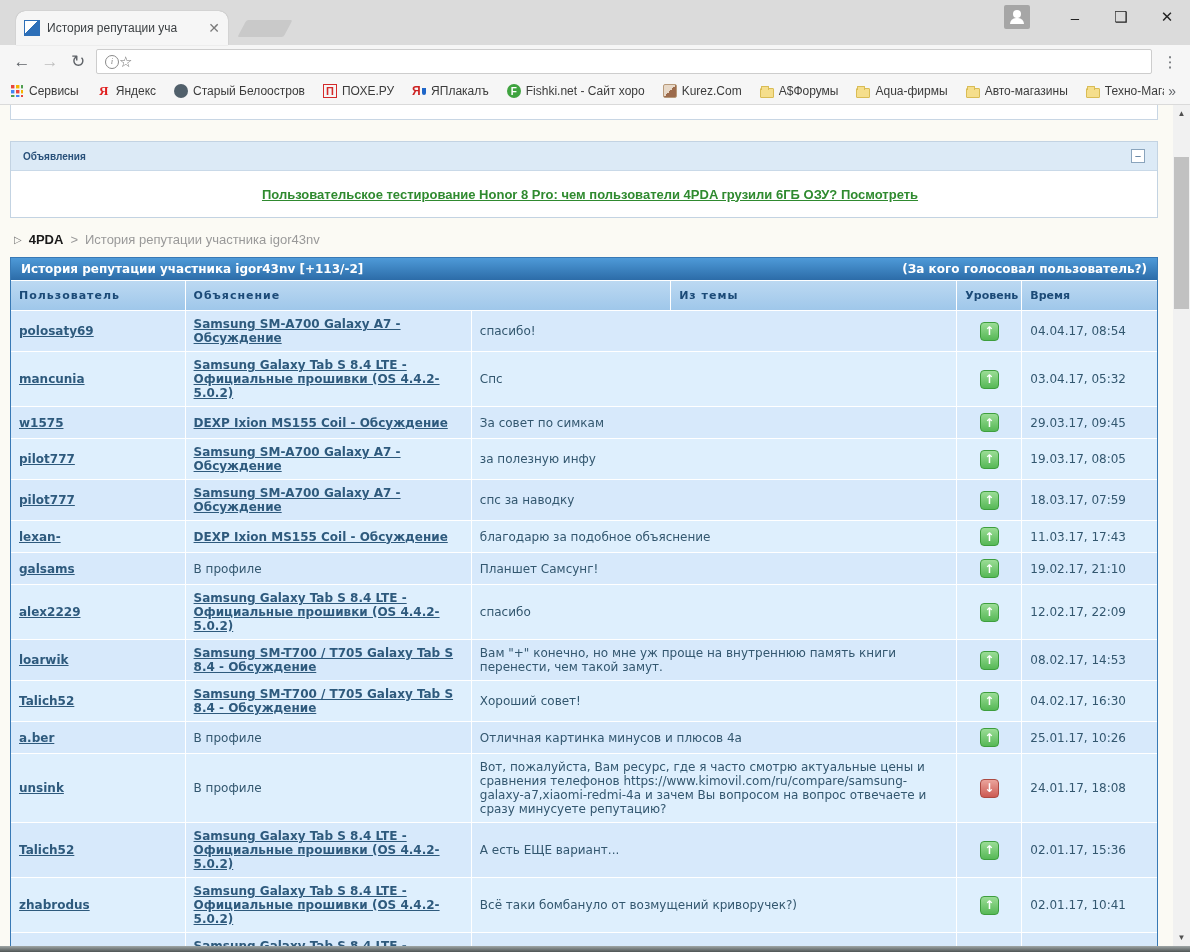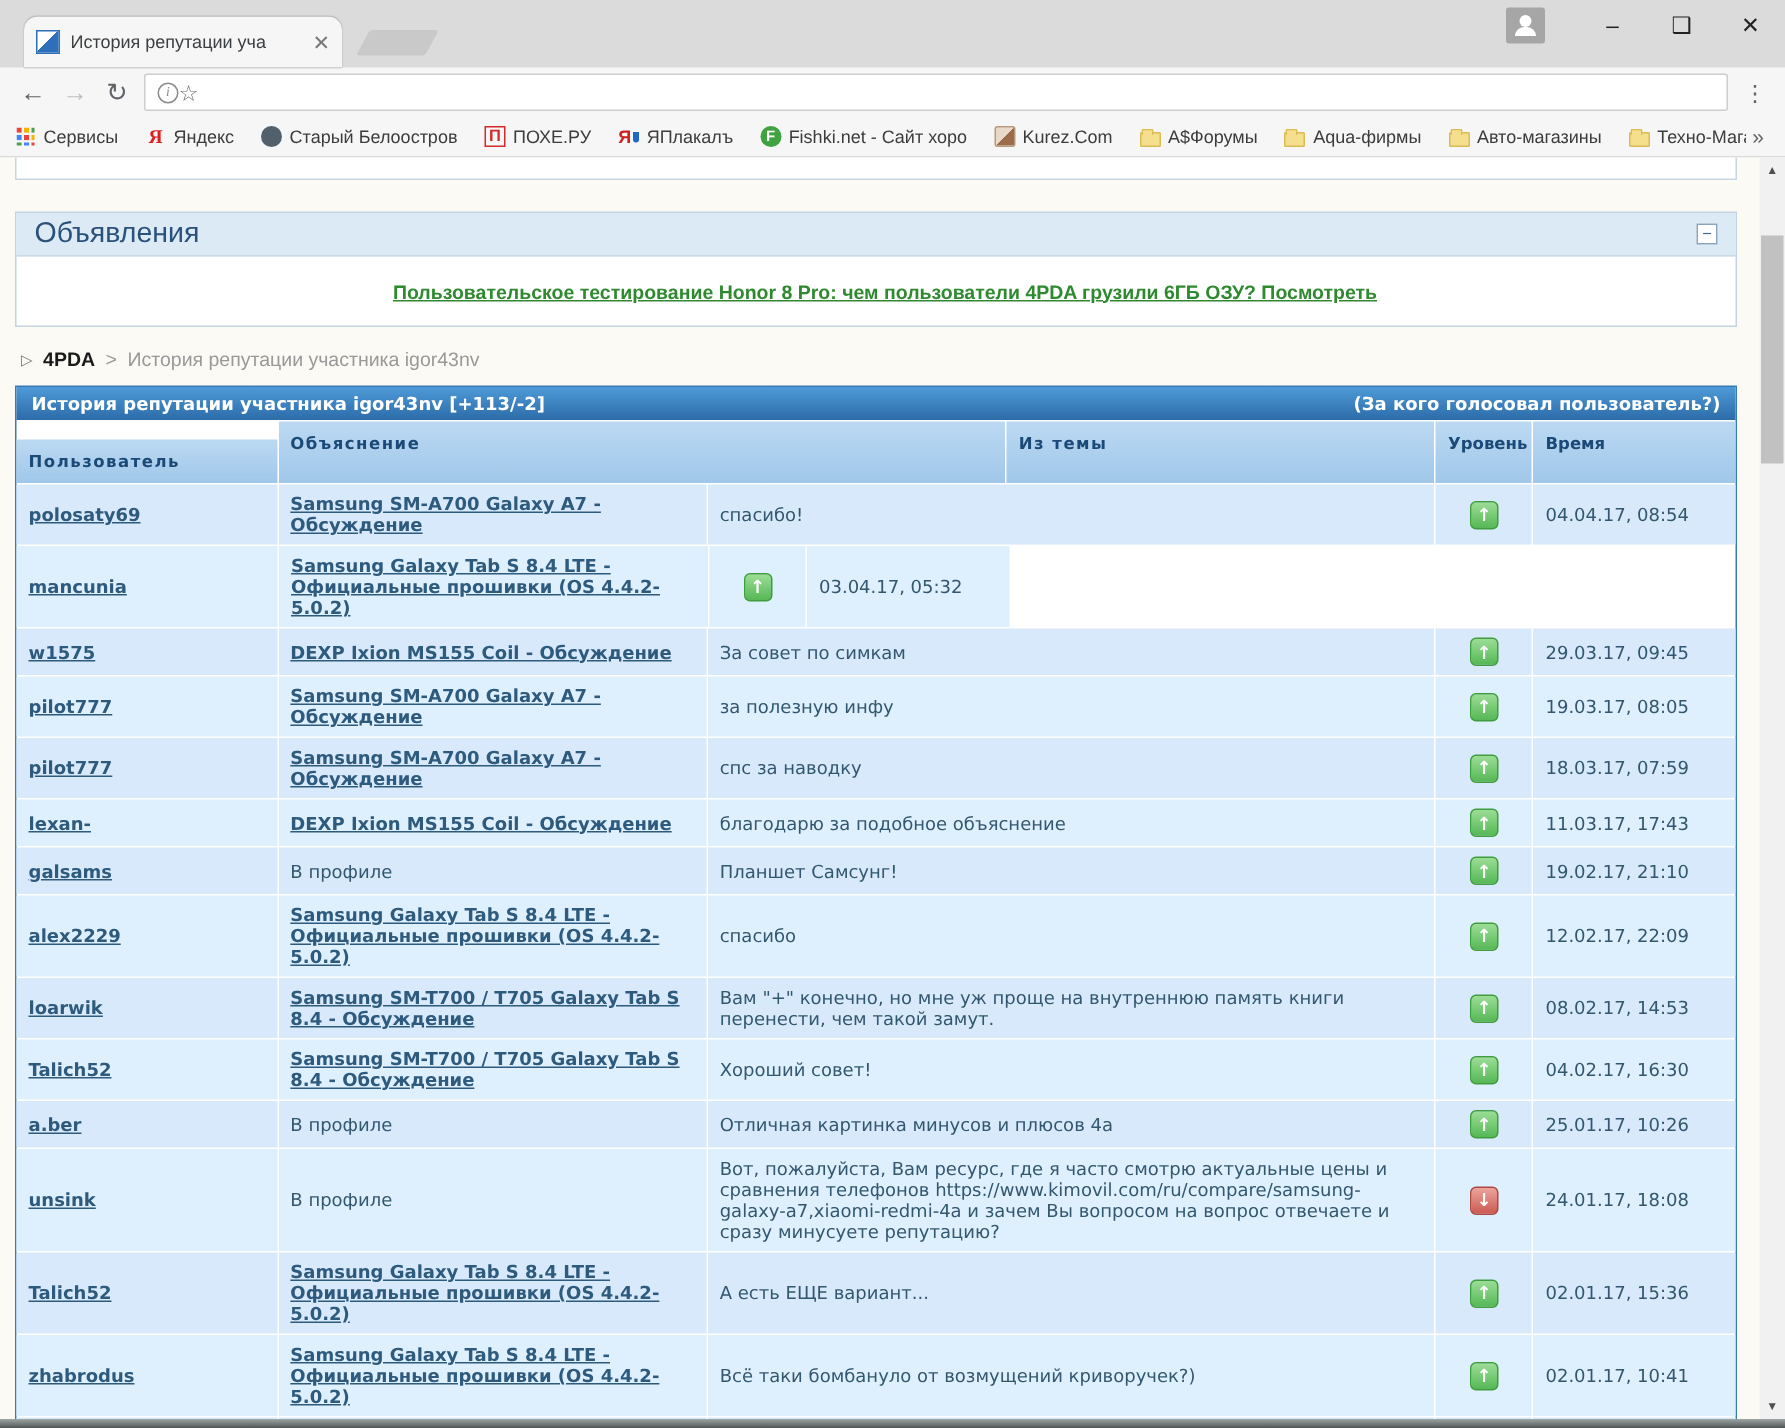--- a/index.html
+++ b/index.html
@@ -56,39 +56,39 @@
   .ic-folder::before { content:""; position:absolute; top:-3px; left:0; width:6px; height:3px;
                        background:#F5DE8C; border:1px solid #D9BC55; border-bottom:none; border-radius:1px 1px 0 0; }
 
   
   .content { position:relative; height:847px; background:#FBFAF4; overflow:hidden; }
   .cut-box { width:1148px; margin-left:10px; height:15px; background:#FFF;
              border:1px solid #C8D6E4; border-top:none; }
   .ann-box { width:1148px; margin:21px 0 0 10px; background:#FFF; border:1px solid #C3D3E2; }
   .ann-head { height:29px; background:#DCEAF6; border-bottom:1px solid #C9D9E8;
               display:flex; align-items:center; justify-content:space-between; padding:0 12px; }
-  .ann-title { font-size:19px; font-weight:normal; color:#29517A; }
+  .ann-title { font-size:10px; font-weight:bold; color:#29517A; }
   .collapse-btn { width:14px; height:14px; background:#FFF; border:1px solid #8AA4BC; color:#44688C;
                   font-size:11px; line-height:12px; text-align:center; }
   .ann-body { height:46px; display:flex; align-items:center; justify-content:center; }
   .ann-link { font-size:13px; font-weight:bold; color:#2F8A2F; text-decoration:underline;padding-left:12px; }
 
   .breadcrumb { margin:14px 0 10px 14px; font-size:13px; color:#999; display:flex; align-items:center; gap:7px; }
   .bc-arrow { font-size:10px; color:#777; }
   .bc-root { color:#1A1A1A; font-weight:bold;text-align:center; }
 
   .rep-table { width:1148px; margin-left:10px; background:#FFF; border:1px solid #3879B5; font-family:"DejaVu Sans",sans-serif; }
   .tbl-titlebar { display:flex; justify-content:space-between; align-items:center;
                   background:linear-gradient(#4E9AD8,#2C6CA8); color:#FFF; font-weight:bold;
                   font-size:12px; padding:4px 10px; margin-bottom:1px; }
   .vote-link { color:#FFF; font-weight:bold; text-decoration:none; font-size:12px; }
   .thead { display:flex; gap:1px; margin-bottom:1px; }
   .th { background:linear-gradient(#BCD9F2,#9FC7EA); color:#1B4A77; font-weight:bold;
         font-size:11px; letter-spacing:1px; padding:8px 8px; }
-  .col0{width:174px;margin-top:12px;} .col1{width:286px;} .col2{width:486px;} .col3{width:64px; letter-spacing:0;} .col4{width:135px; letter-spacing:0;}
+  .col0{width:174px;} .col1{width:286px;} .col2{width:486px;} .col3{width:64px; letter-spacing:0;} .col4{width:135px; letter-spacing:0;}
   .tbody .trow { display:flex; gap:1px; margin-bottom:1px; }
   .trow > div { background:#D7E9FB; padding:6px 8px; font-size:12px; color:#33576F;
                 display:flex; align-items:center; overflow-wrap:anywhere; }
   .trow:nth-child(even) > div { background:#DEEFFD; }
   .c-user{width:174px;} .c-topic{width:286px;} .c-expl{width:486px;} .c-level{width:64px; justify-content:center;} .c-time{width:135px;}
   .user-link, .topic-link { color:#2E5A7D; font-weight:bold; text-decoration:underline; cursor:pointer; }
   .lvl { width:19px; height:19px; border-radius:4px; display:flex; align-items:center; justify-content:center;
          color:#FFF; font-weight:bold; font-size:12px; line-height:1; }
   .lvl.up   { background:linear-gradient(#9BDD96,#56B856); border:1px solid #3E9E3E; }
   .lvl.down { background:linear-gradient(#EBA49C,#CC5A52); border:1px solid #AC4A42; }
@@ -252,20 +252,21 @@
     <div class="c-time">04.04.17, 08:54</div>
   </div>
 
   <div class="trow">
     <div class="c-user">
             <a class="user-link">mancunia</a>
           </div>
     <div class="c-topic">
             <a class="topic-link">Samsung Galaxy Tab S 8.4 LTE - Официальные прошивки (OS 4.4.2-5.0.2)</a>
           </div>
+    <div class="c-expl">Спс</div>
     <div class="c-level">
             <span class="lvl up">↑</span>
           </div>
     <div class="c-time">03.04.17, 05:32</div>
   </div>
 
   <div class="trow">
     <div class="c-user">
             <a class="user-link">w1575</a>
           </div>

